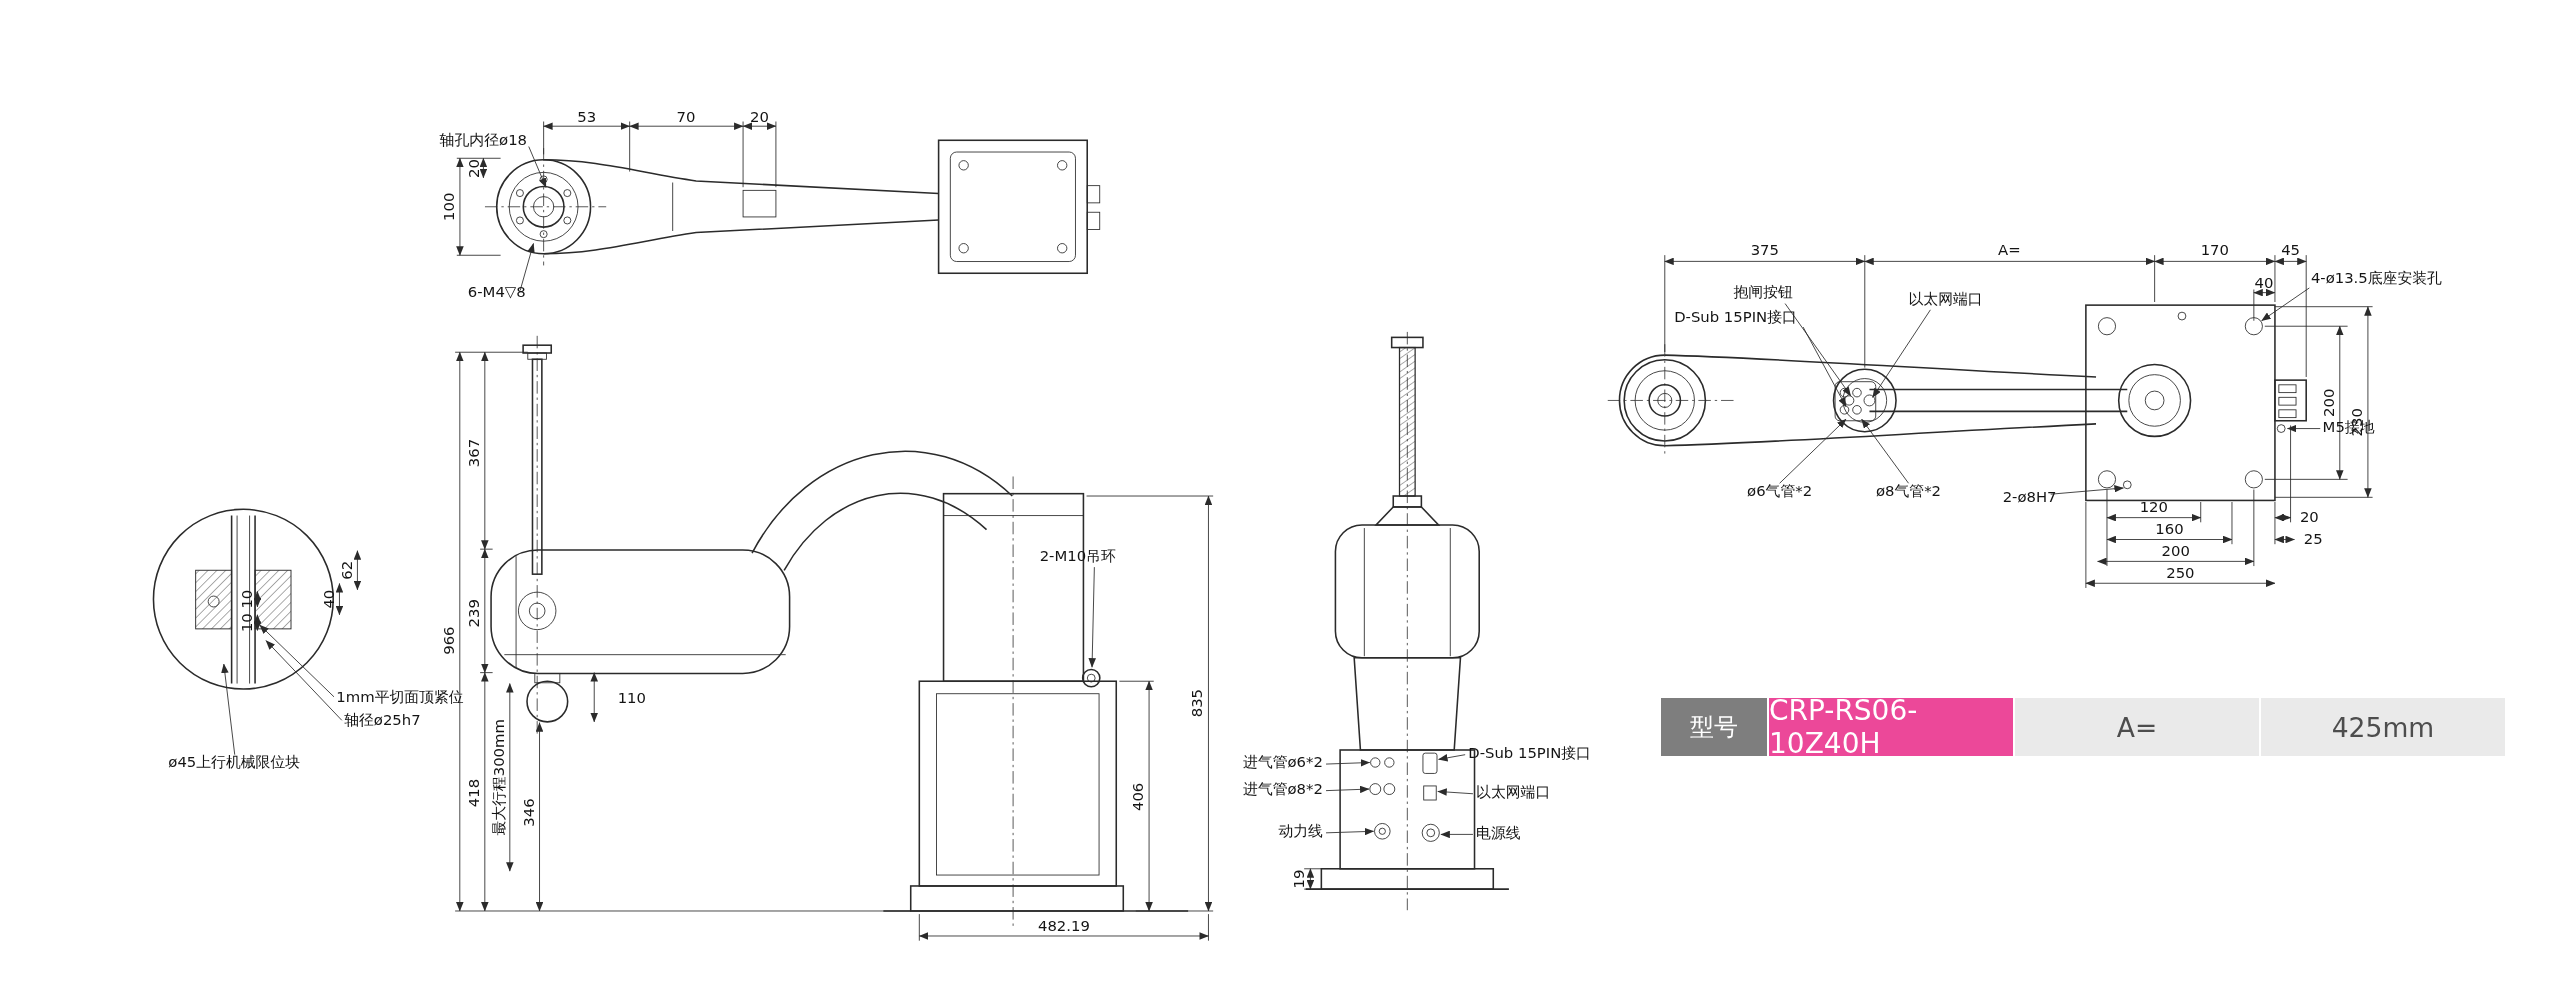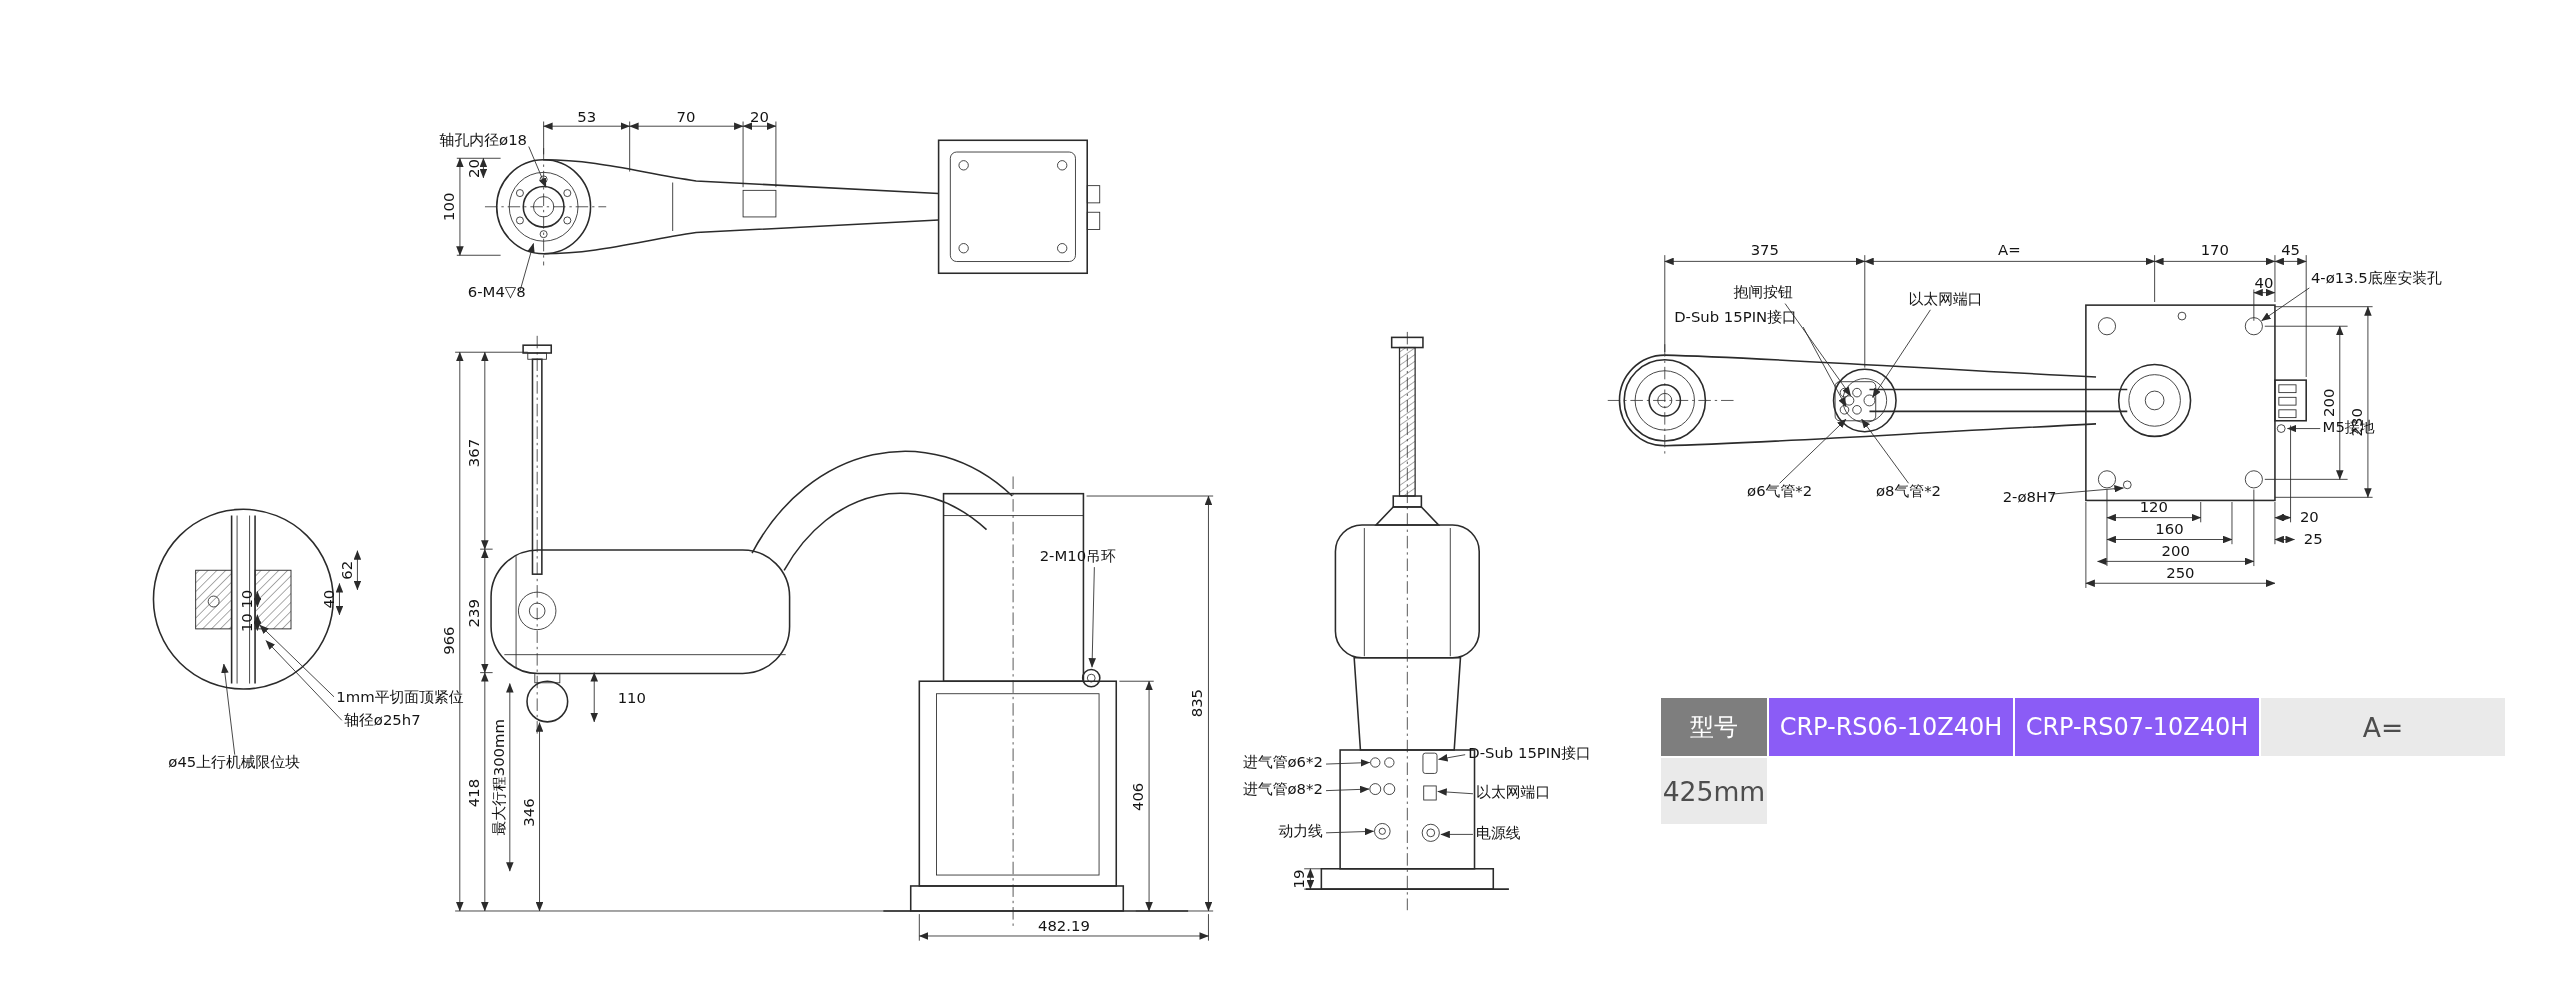--- a/index.html
+++ b/index.html
@@ -9,21 +9,21 @@
   svg text{font-family:"DejaVu Sans",sans-serif;font-size:19px;fill:#141414;}
   .ln{stroke:#2b2b2b;stroke-width:2;fill:none;}
   .thin{stroke:#2b2b2b;stroke-width:1.1;fill:none;}
   .dim{stroke:#2b2b2b;stroke-width:1.1;fill:none;}
   .cl{stroke:#2b2b2b;stroke-width:1;stroke-dasharray:16 5 3 5;fill:none;}
   .lead{stroke:#2b2b2b;stroke-width:1.1;fill:none;}
 
   .spec-table{position:absolute;left:1626px;top:698px;display:grid;
               grid-template-columns:106px 244px 244px 244px;grid-template-rows:58px 66px;gap:2px;margin-left:35px;}
   .spec-table .cell{display:flex;align-items:center;justify-content:center;}
-  .spec-table .hdr{background:#8b5cf6;color:#ffffff;font-size:24px;}
+  .spec-table .hdr{background:#ec4899;color:#ffffff;font-size:28px;}
   .spec-table .hdr-label{background:#7e7e7e;color:#ffffff;font-size:24px;}
   .spec-table .bd{background:#eaeaea;color:#4d4d4d;font-size:26.6px;}
 </style>
 </head>
 <body>
 
 <div class="canvas">
 
   <svg style="left:438px;top:109px" width="704" height="219" viewBox="0 0 900 280">
     <defs>
@@ -339,19 +339,18 @@
       <text x="420" y="344" text-anchor="middle">ø8气管*2</text>
       <line class="lead" x1="420" y1="328" x2="360" y2="246" marker-end="url(#aD)"></line>
       <text x="575" y="352" text-anchor="middle">2-ø8H7</text>
       <line class="lead" x1="602" y1="342" x2="695" y2="334" marker-end="url(#aD)"></line>
     </g>
   </svg>
 
   <div class="spec-table">
     <div class="cell hdr-label">型号</div>
     <div class="cell hdr">CRP-RS06-10Z40H</div>
-    <div class="cell hdr">CRP-RS07-10Z40H</div>
     <div class="cell bd">A=</div>
     <div class="cell bd">425mm</div>
   </div>
 
 </div>
 
 
 </body></html>

